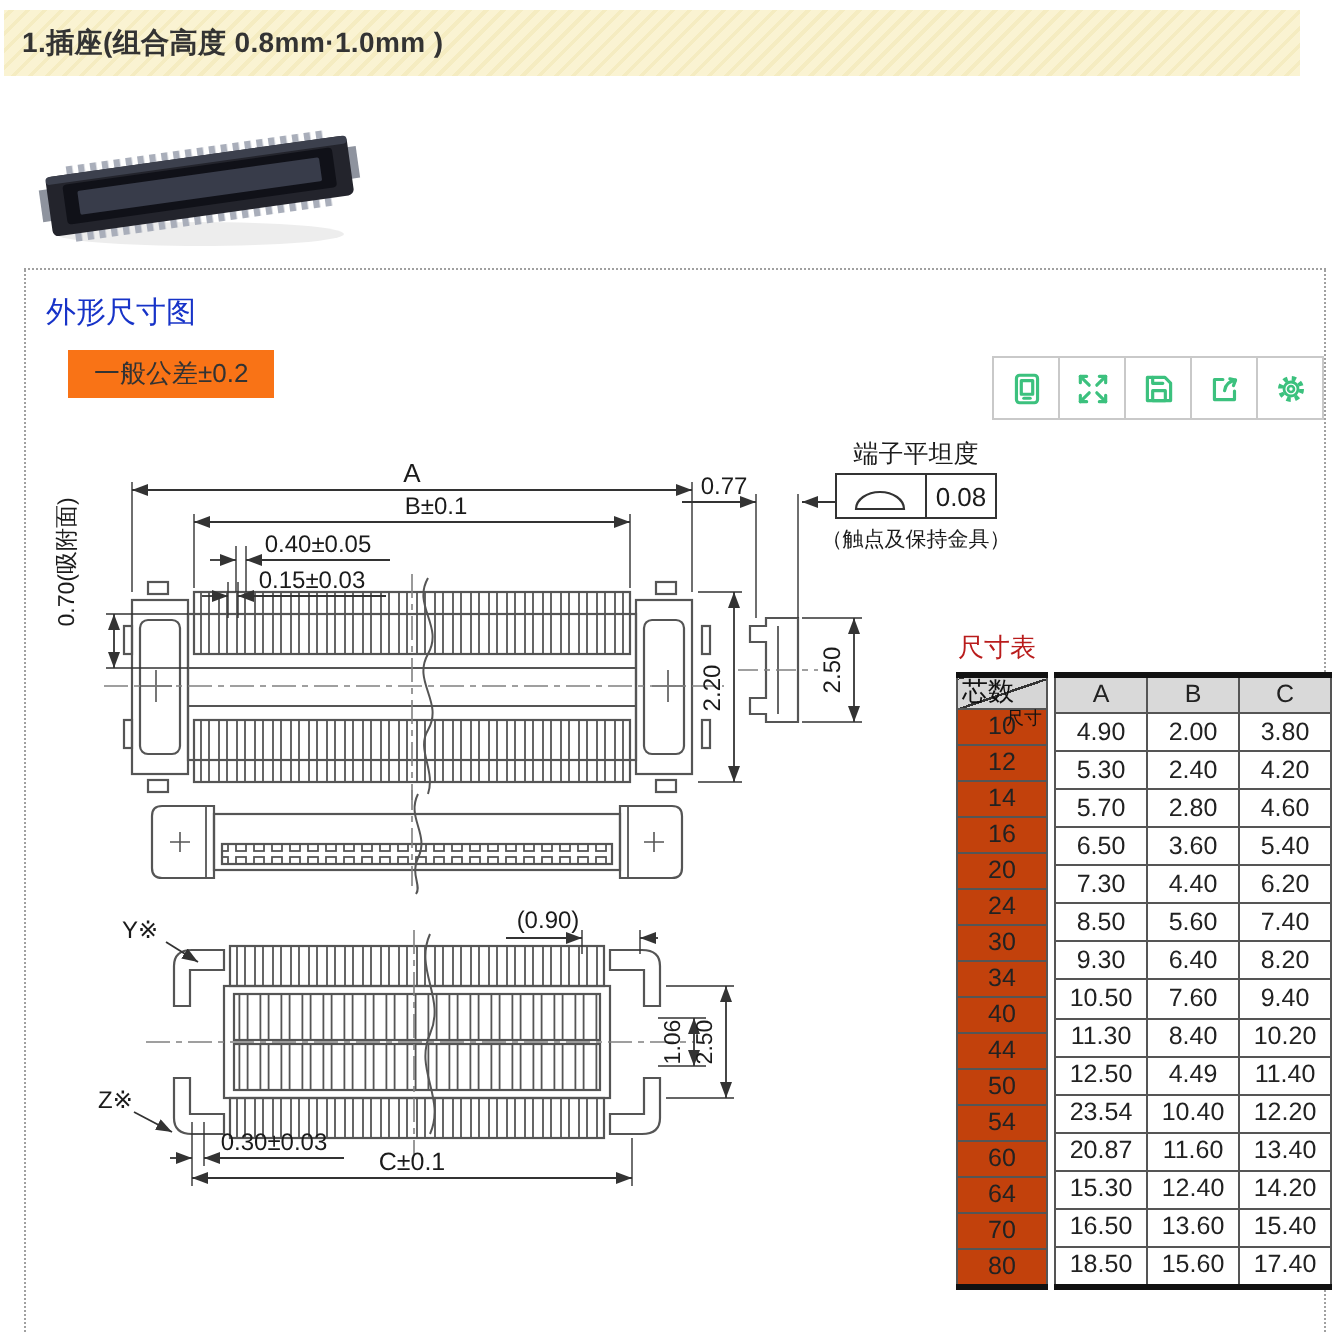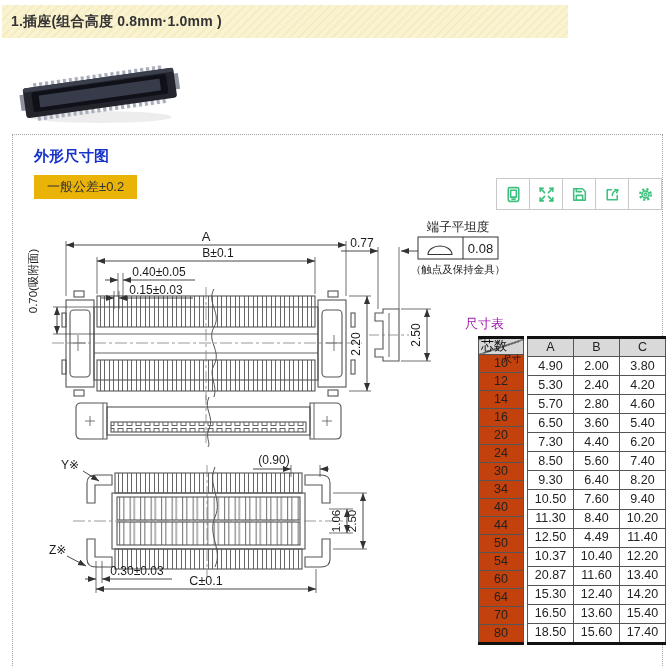--- a/index.html
+++ b/index.html
@@ -2,51 +2,51 @@
 <html style="--accent: #3cc17e; --title-blue: #1733c8;"><head>
 <meta charset="utf-8">
 <style>
   html,body{margin:0;padding:0;background:#ffffff;}
   *{box-sizing:border-box;}
   body{font-family:"Liberation Sans","DejaVu Sans",sans-serif;color:#222;}
   .page{position:relative;width:668px;height:666px;background:#fff;overflow:hidden;}
 
   
   .header-bar{
-    position:absolute;left:2px;top:5px;width:566px;height:33px;
+    position:absolute;left:2px;top:5px;width:648px;height:33px;
     background:repeating-linear-gradient(-45deg,#faf3d2 0px,#faf3d2 4px,#f5ecc1 4px,#f5ecc1 6px);
     display:flex;align-items:center;
   }
   .header-bar span{font-size:14px;font-weight:bold;color:#333;padding-left:9px;letter-spacing:0.2px;}
 
   
   .photo{position:absolute;left:10px;top:54px;width:180px;height:80px;}
 
   
   .panel{
     position:absolute;left:12px;top:134px;width:651px;height:540px;
     border:1px dotted #a0a0a0;background:#fff;
   }
-  .panel-title{position:absolute;left:21px;top:12px;font-size:15px;font-weight:bold;color:var(--title-blue,#1733c8);}
-  .chip{position:absolute;left:21px;top:40px;background:#eab308;color:#333;font-size:13px;padding:3px 13px;}
+  .panel-title{position:absolute;left:10px;top:12px;font-size:15px;font-weight:normal;color:var(--title-blue,#1733c8);}
+  .chip{position:absolute;left:21px;top:40px;background:#f97316;color:#333;font-size:13px;padding:3px 13px;}
 
   
   .toolbar{position:absolute;left:484px;top:43px;display:flex;}
   .toolbar button{
     width:34px;height:32px;background:#fff;border:1px solid #c9c9c9;margin-left:-1px;
     display:flex;align-items:center;justify-content:center;padding:0;cursor:pointer;color:var(--accent,#3cc17e);
   }
   .toolbar svg{display:block;}
 
   
   .drawing{position:absolute;left:4px;top:82px;}
   .drawing text{font-family:"Liberation Sans","DejaVu Sans",sans-serif;fill:#1b1b1b;}
 
   
-  .tbl-title{position:absolute;left:452px;top:180px;font-size:13px;color:#a21caf;}
+  .tbl-title{position:absolute;left:466px;top:180px;font-size:13px;color:#b91c1c;}
   .tbl-wrap{position:absolute;left:465px;top:201px;display:flex;gap:3px;}
   table{border-collapse:collapse;table-layout:fixed;}
   table{border:1px solid #555;border-top:3px solid #111;border-bottom:3px solid #111;}
   th,td{border:1px solid #555;height:17px;padding:0;font-size:12.5px;font-weight:normal;text-align:center;line-height:17px;}
   .pin-tbl{width:45px;}
   .abc-tbl{width:139px;}
   .pin-tbl td{background:#c2410c;}
   .abc-tbl th{background:#d9d9d9;}
   .abc-tbl td{background:#fff;}
   .corner{
@@ -383,21 +383,21 @@
               <td>11.30</td>
               <td>8.40</td>
               <td>10.20</td>
             </tr>
             <tr>
               <td>12.50</td>
               <td>4.49</td>
               <td>11.40</td>
             </tr>
             <tr>
-              <td>10.37</td>
+              <td>23.54</td>
               <td>10.40</td>
               <td>12.20</td>
             </tr>
             <tr>
               <td>20.87</td>
               <td>11.60</td>
               <td>13.40</td>
             </tr>
             <tr>
               <td>15.30</td>

